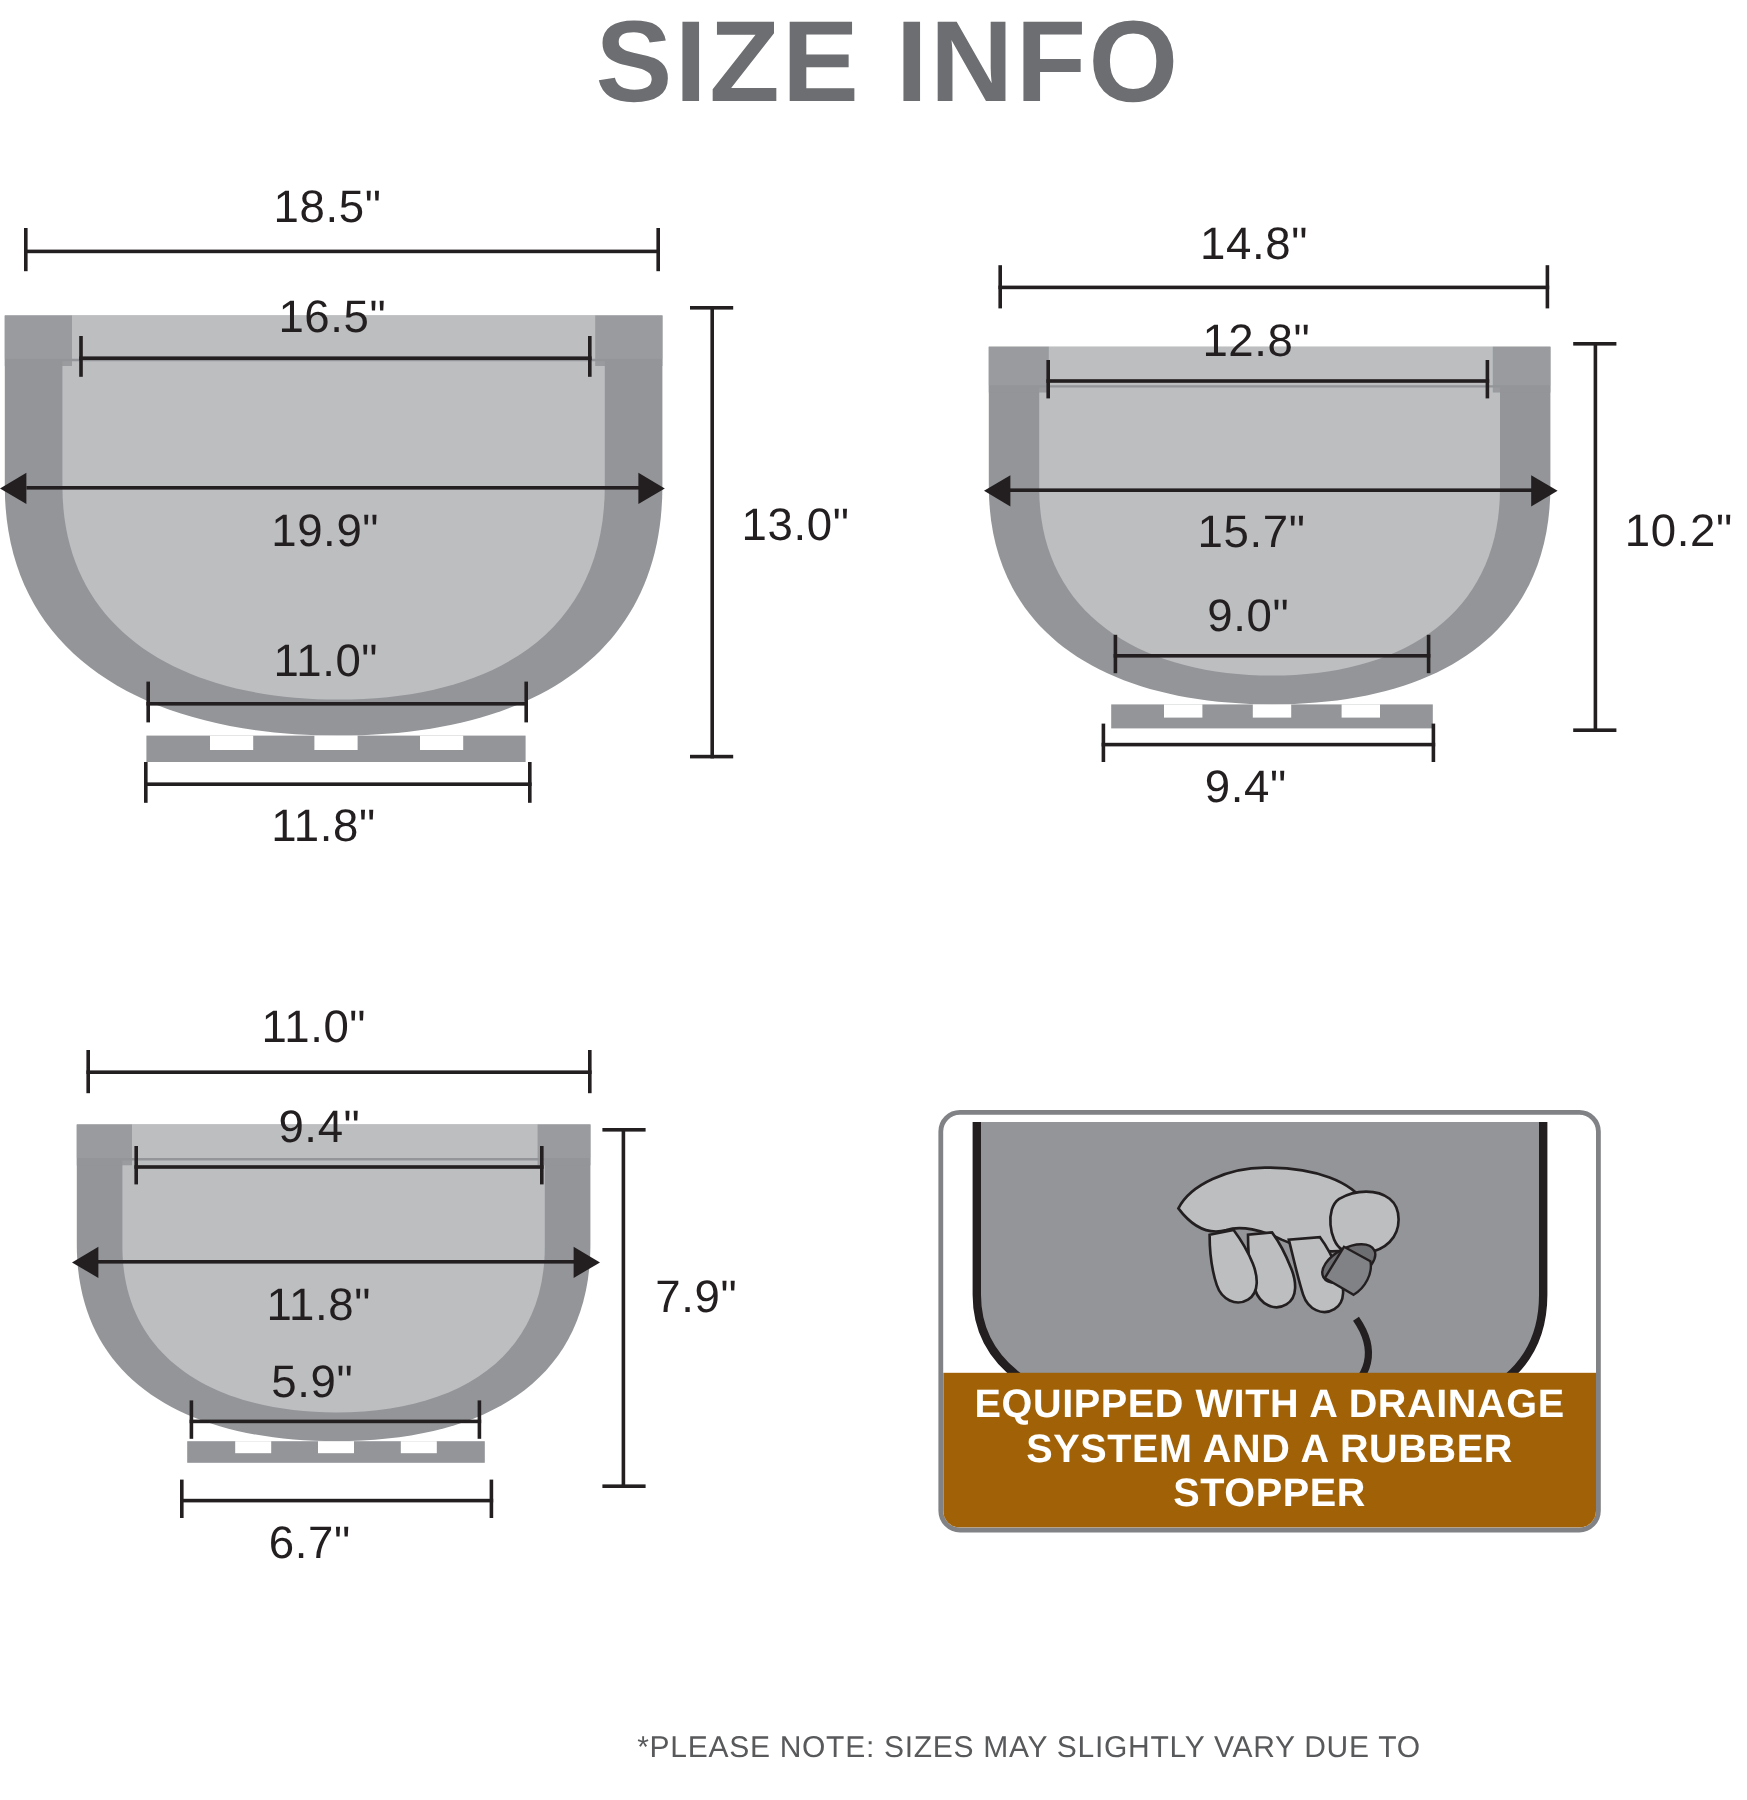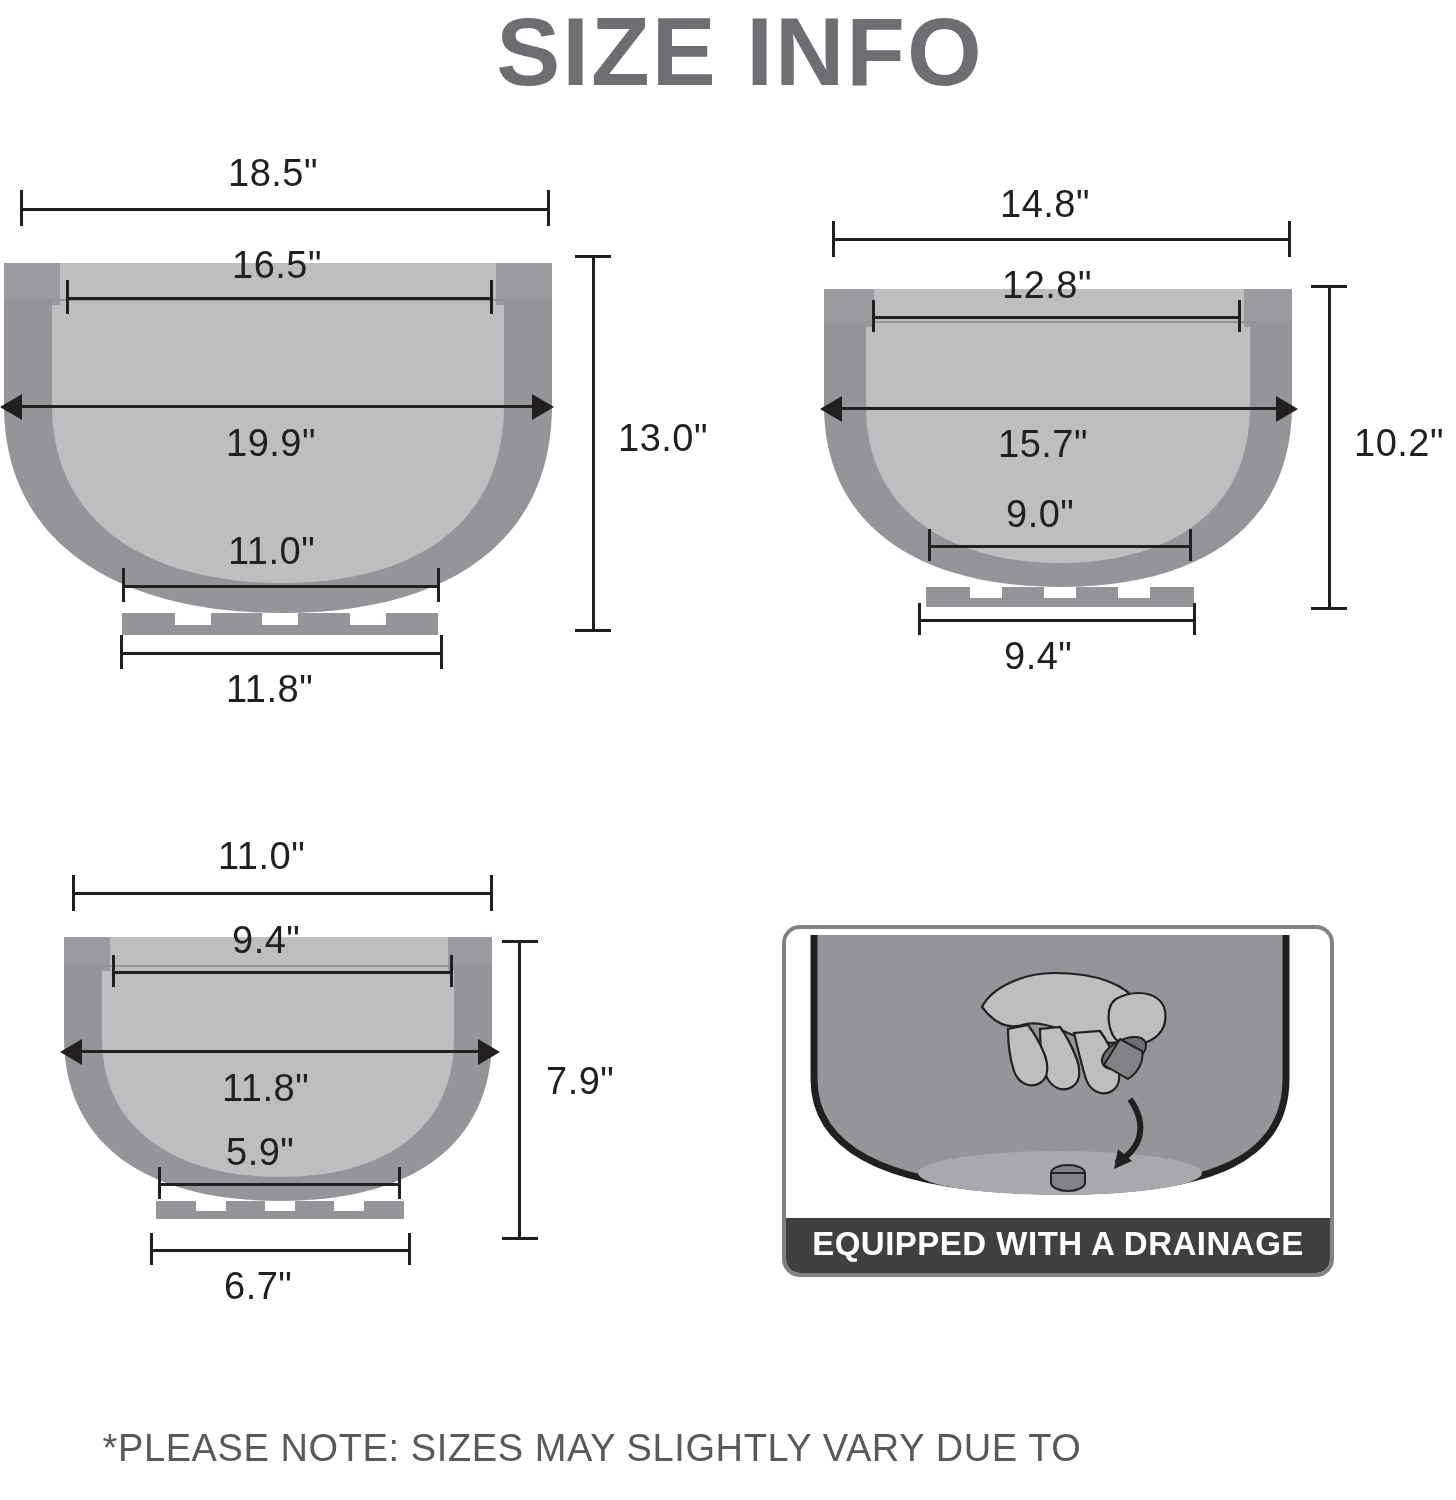--- a/index.html
+++ b/index.html
@@ -76,38 +76,38 @@
     border-radius: 18px;
     background: #ffffff;
     overflow: hidden;
     box-sizing: border-box;
   }
   .drain-caption {
     position: absolute;
     left: 0;
     bottom: 0;
     width: 100%;
-    background: #404040;
+    background: #a16207;
     color: #ffffff;
     text-align: center;
     font-size: 33px;
     font-weight: bold;
     line-height: 1.12;
     padding: 8px 0 10px 0;
     letter-spacing: 0.5px;
     box-sizing: border-box;
   }
 
   .footnote {
     position: absolute;
     left: 0;
     bottom: 26px;
     width: 1184px;
-    text-align: center;
-    font-size: 38px;
+    text-align: right;
+    font-size: 25px;
     color: #58595b;
     line-height: 1.35;
     letter-spacing: 0.6px;
   }
 </style>
 </head>
 <body>
 
 <div class="page-title">SIZE INFO</div>
 
@@ -284,18 +284,19 @@
     </g>
 
     <path d="M344,170 C362,196 356,220 330,234" fill="none" stroke="#231f20" stroke-width="6"></path>
     <path d="M332,220 L328,240 L346,232 Z" fill="#231f20"></path>
 
     <ellipse cx="282" cy="244" rx="17" ry="8" fill="#808285" stroke="#231f20" stroke-width="2"></ellipse>
     <path d="M265,244 L265,254 C265,258 273,262 282,262 C291,262 299,258 299,254 L299,244 Z" fill="#808285" stroke="#231f20" stroke-width="2"></path>
   </svg>
   <div class="drain-caption">
     <div>EQUIPPED WITH A DRAINAGE</div>
+    <div>SYSTEM AND A RUBBER STOPPER</div>
   </div>
 </div>
 
 <div class="footnote">
   <div>*PLEASE NOTE: SIZES MAY SLIGHTLY VARY DUE TO</div>
 </div>
 
 </body></html>

